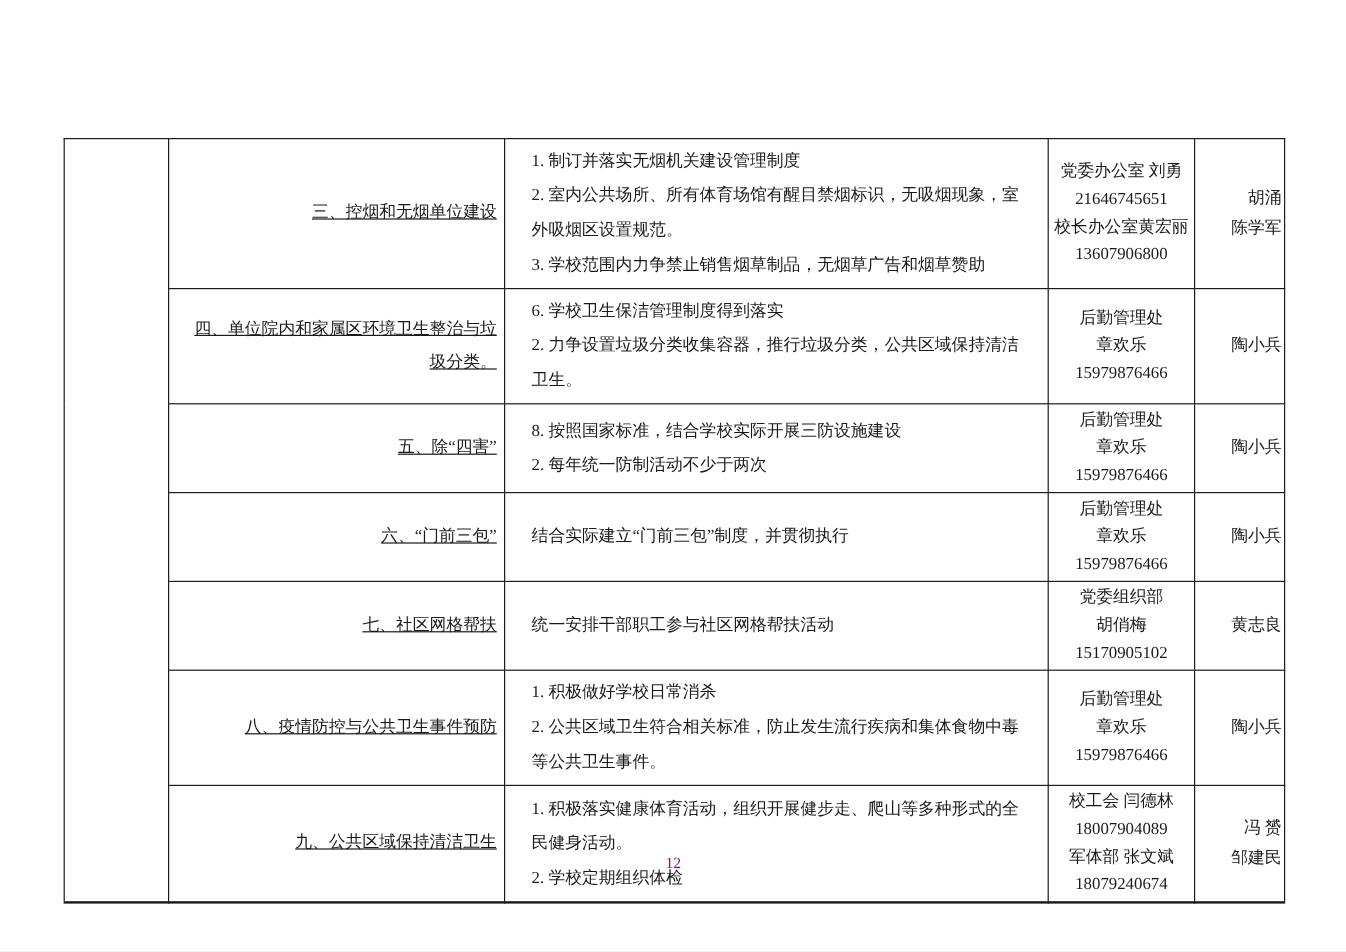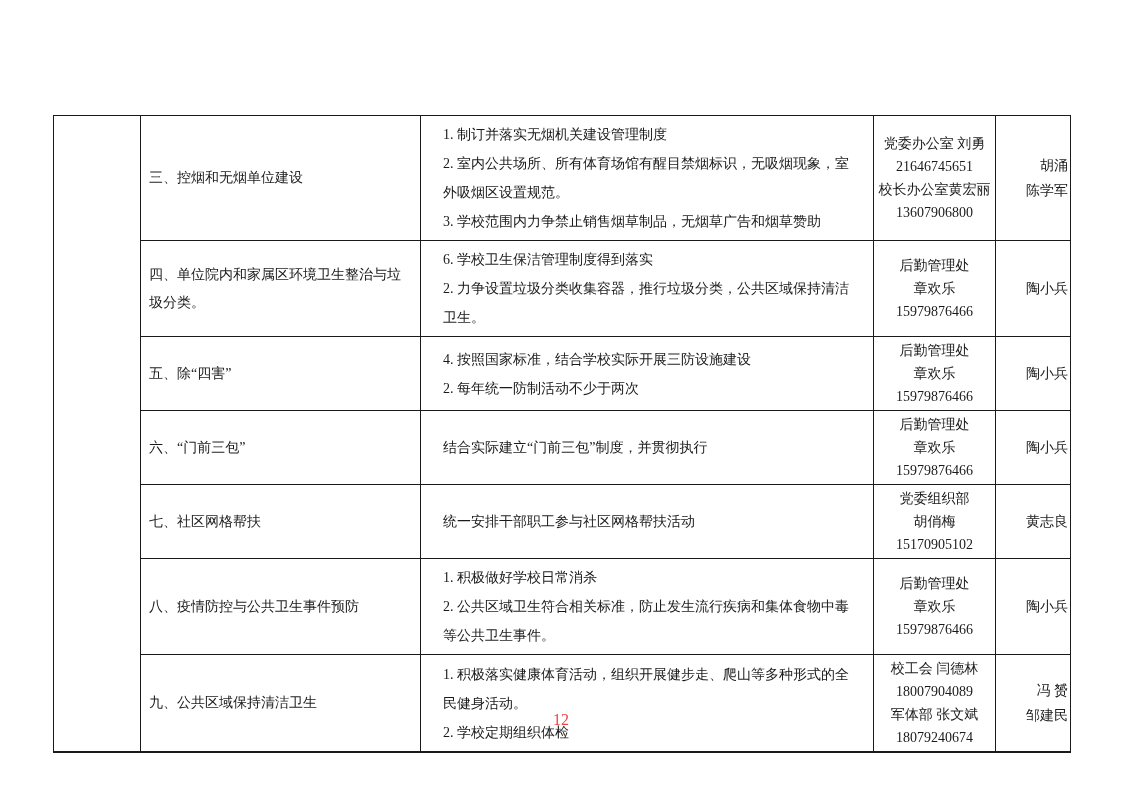--- a/index.html
+++ b/index.html
@@ -28,22 +28,23 @@
     border: 1px solid #1a1a1a;
     vertical-align: middle;
     color: #1a1a1a;
   }
   table.task-table { border-bottom: 2px solid #1a1a1a; }
 
   td.col-category { background: #fff; }
 
   td.col-task {
     padding: 4px 6px 4px 8px;
-    text-align: left;
+    text-align: right;
     line-height: 28px;
+    text-decoration: underline;
   }
   td.col-details {
     padding: 4px 22px;
     text-align: left;
   }
   .detail-line { line-height: 29px; }
 
   td.col-contact {
     padding: 2px 2px;
     text-align: center;
@@ -55,22 +56,22 @@
     text-align: right;
   }
   .leader-line { line-height: 25px; }
 
   .page-number {
     position: absolute;
     left: 0;
     top: 711px;
     width: 100%;
     text-align: center;
-    font-size: 16px;
-    color: #ef4444;
+    font-size: 13px;
+    color: #701a75;
   }
 </style>
 </head>
 <body>
 
 <div class="page">
 
   <table class="task-table">
     <colgroup>
       <col style="width:87px">
@@ -110,21 +111,21 @@
             <div class="contact-line">章欢乐</div>
             <div class="contact-line">15979876466</div>
           </td>
           <td class="col-leader">
             <div class="leader-line">陶小兵</div>
           </td>
         </tr>
         <tr style="height: 67px;">
           <td class="col-task">五、除“四害”</td>
           <td class="col-details">
-            <div class="detail-line">4. 按照国家标准，结合学校实际开展三防设施建设</div>
+            <div class="detail-line">8. 按照国家标准，结合学校实际开展三防设施建设</div>
             <div class="detail-line">2. 每年统一防制活动不少于两次</div>
           </td>
           <td class="col-contact">
             <div class="contact-line">后勤管理处</div>
             <div class="contact-line">章欢乐</div>
             <div class="contact-line">15979876466</div>
           </td>
           <td class="col-leader">
             <div class="leader-line">陶小兵</div>
           </td>

